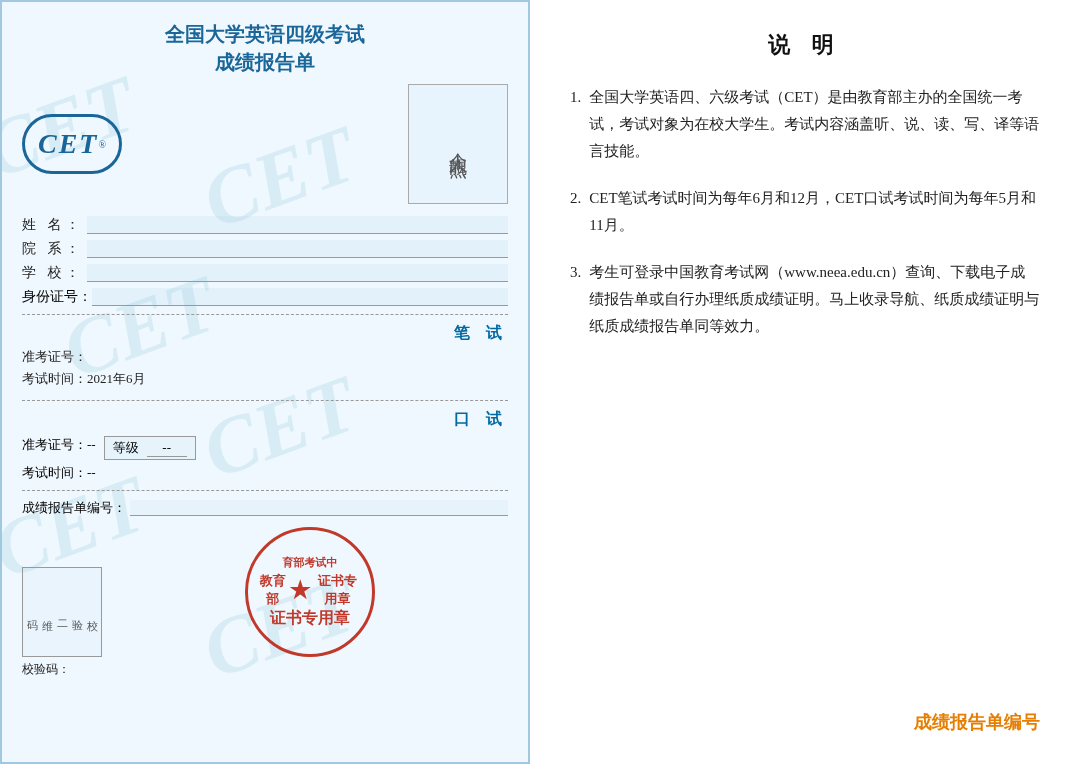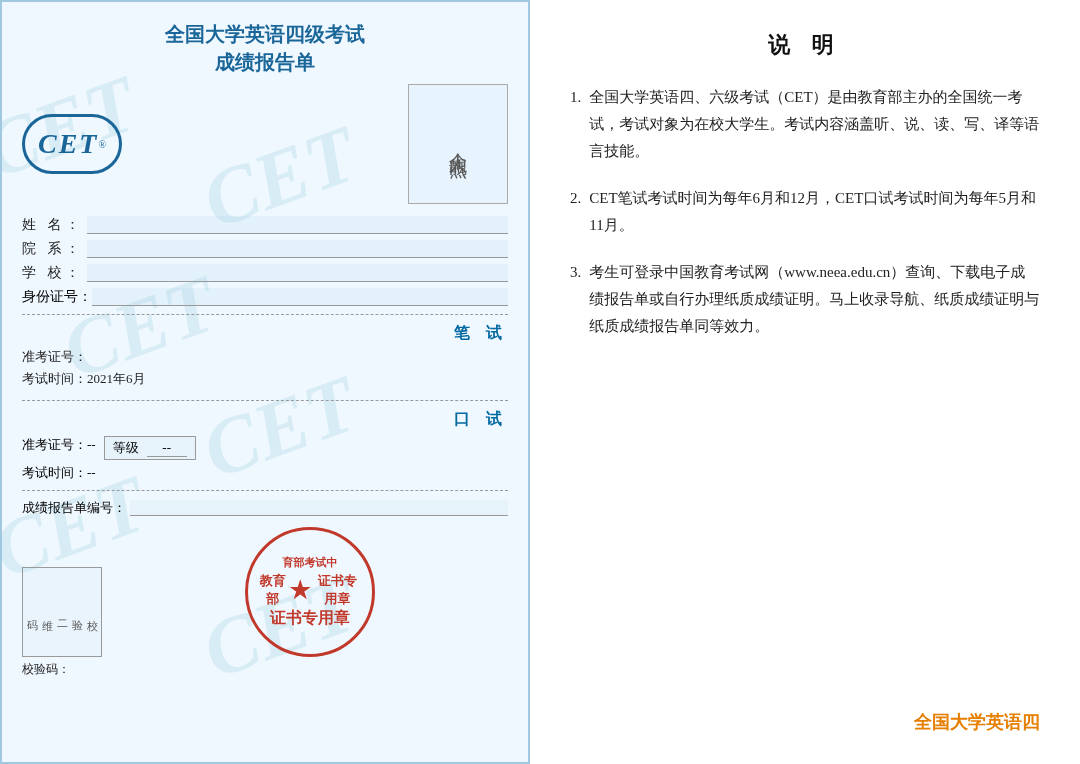--- a/index.html
+++ b/index.html
@@ -442,15 +442,15 @@
     <div class="instruction-item">
       <span class="instruction-num">2.</span>
       <span class="instruction-text">CET笔试考试时间为每年6月和12月，CET口试考试时间为每年5月和11月。</span>
     </div>
 
     <div class="instruction-item">
       <span class="instruction-num">3.</span>
       <span class="instruction-text">考生可登录中国教育考试网（www.neea.edu.cn）查询、下载电子成绩报告单或自行办理纸质成绩证明。马上收录导航、纸质成绩证明与纸质成绩报告单同等效力。</span>
     </div>
 
-    <div class="footer-link">全国大学英语四</div>
+    <div class="footer-link">成绩报告单编号</div>
   </div>
 </div>
 
 </body></html>

